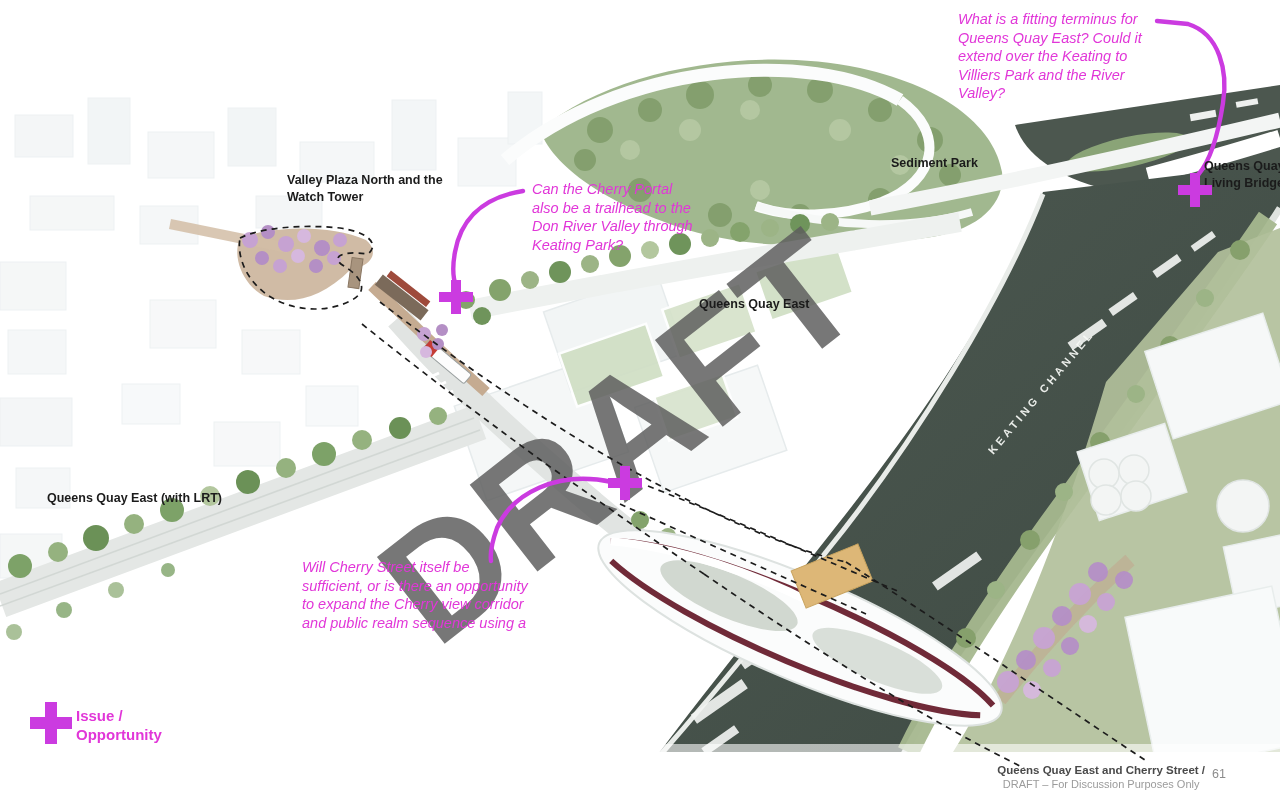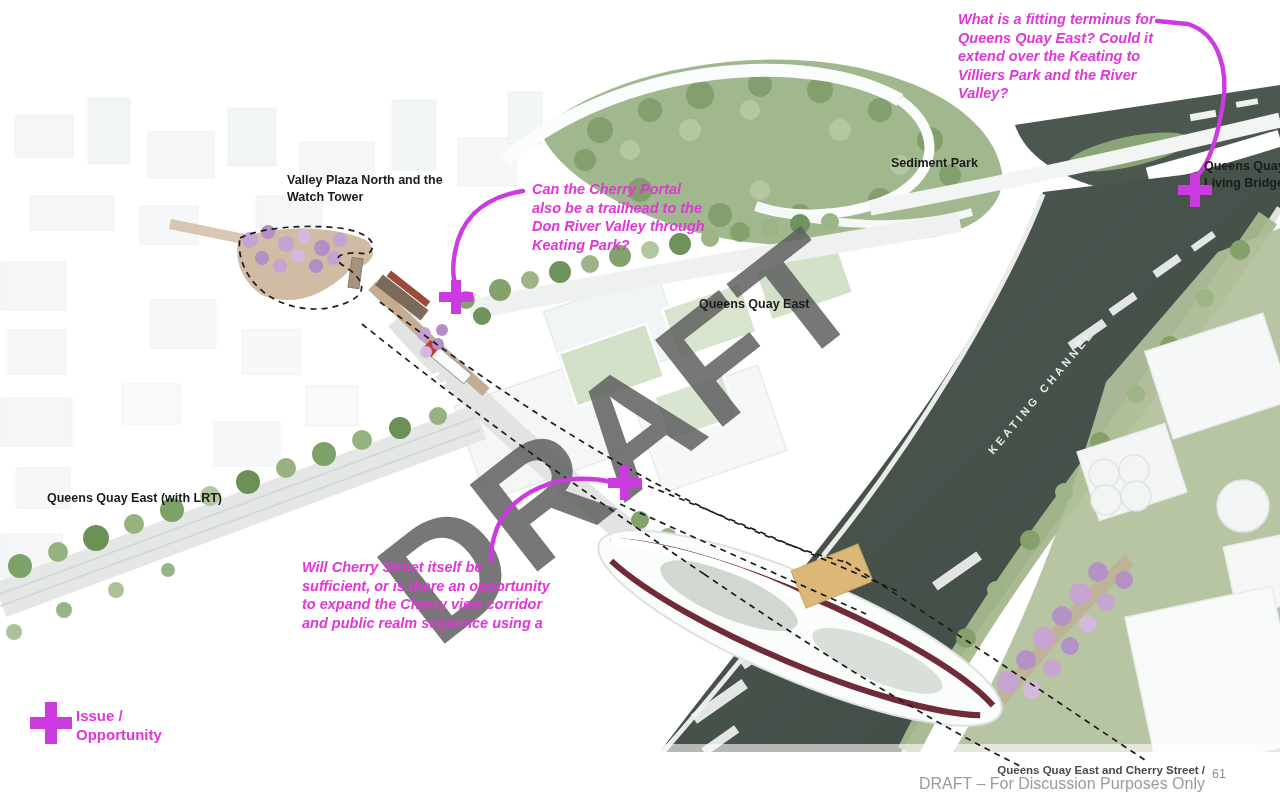--- a/index.html
+++ b/index.html
@@ -11,34 +11,34 @@
 ial        display:flex;align-items:center;justify-content:center;}
   .watermark{display:flex;align-items:center;justify-content:center;
         font-size:160px;font-weight:800;letter-spacing:2px;color:#5e5e5e;opacity:.84;
         transform:rotate(-38deg);user-select:none;line-height:1;}
   .overlay{z-index:3;pointer-events:none;}
   .maplabel{position:absolute;z-index:4;color:#1b1b1b;font-size:12.5px;font-weight:700;
         line-height:16.5px;white-space:nowrap;}
   .channel-label{position:absolute;z-index:4;color:rgba(246,249,245,.93);font-size:11px;
         font-weight:600;letter-spacing:3.5px;transform:rotate(-50deg);white-space:nowrap;}
   .callout{position:absolute;z-index:5;color:var(--annotation,#e136d8);font-size:14.5px;
-        font-weight:700;font-style:italic;line-height:18.5px;white-space:nowrap;}
+        font-weight:400;font-style:italic;line-height:18.5px;white-space:nowrap;}
   .plus{position:absolute;z-index:6;}
   .plus::before,.plus::after{content:"";position:absolute;background:var(--marker,#cb3be0);}
   .plus.m{width:34px;height:34px;}
   .plus.m::before{left:0;top:12px;width:34px;height:10px;}
   .plus.m::after{top:0;left:12px;width:10px;height:34px;}
   .plus.l{width:42px;height:42px;}
   .plus.l::before{left:0;top:15px;width:42px;height:12px;}
   .plus.l::after{top:0;left:15px;width:12px;height:42px;}
   .legend-text{position:absolute;left:76px;top:706px;z-index:6;color:var(--annotation,#e136d8);
         font-size:15px;font-weight:700;line-height:19px;}
   .footer{position:absolute;right:75px;top:763px;z-index:6;text-align:right;line-height:14px;}
   .footer .f1{color:#4a4a4a;font-size:11.5px;font-weight:600;}
-  .footer .f2{color:#9b9b9b;font-size:16px;text-align:center;}
+  .footer .f2{color:#9b9b9b;font-size:11px;text-align:center;}
   .pagenum{position:absolute;left:1212px;top:767px;z-index:6;color:#8c8c8c;font-size:12.5px;}
 </style>
 </head>
 <body>
 
 <div class="page">
 
   <svg class="scene" viewBox="0 0 1280 805">
     <defs>
       <linearGradient id="water" x1="0" y1="0" x2="1" y2="1">

